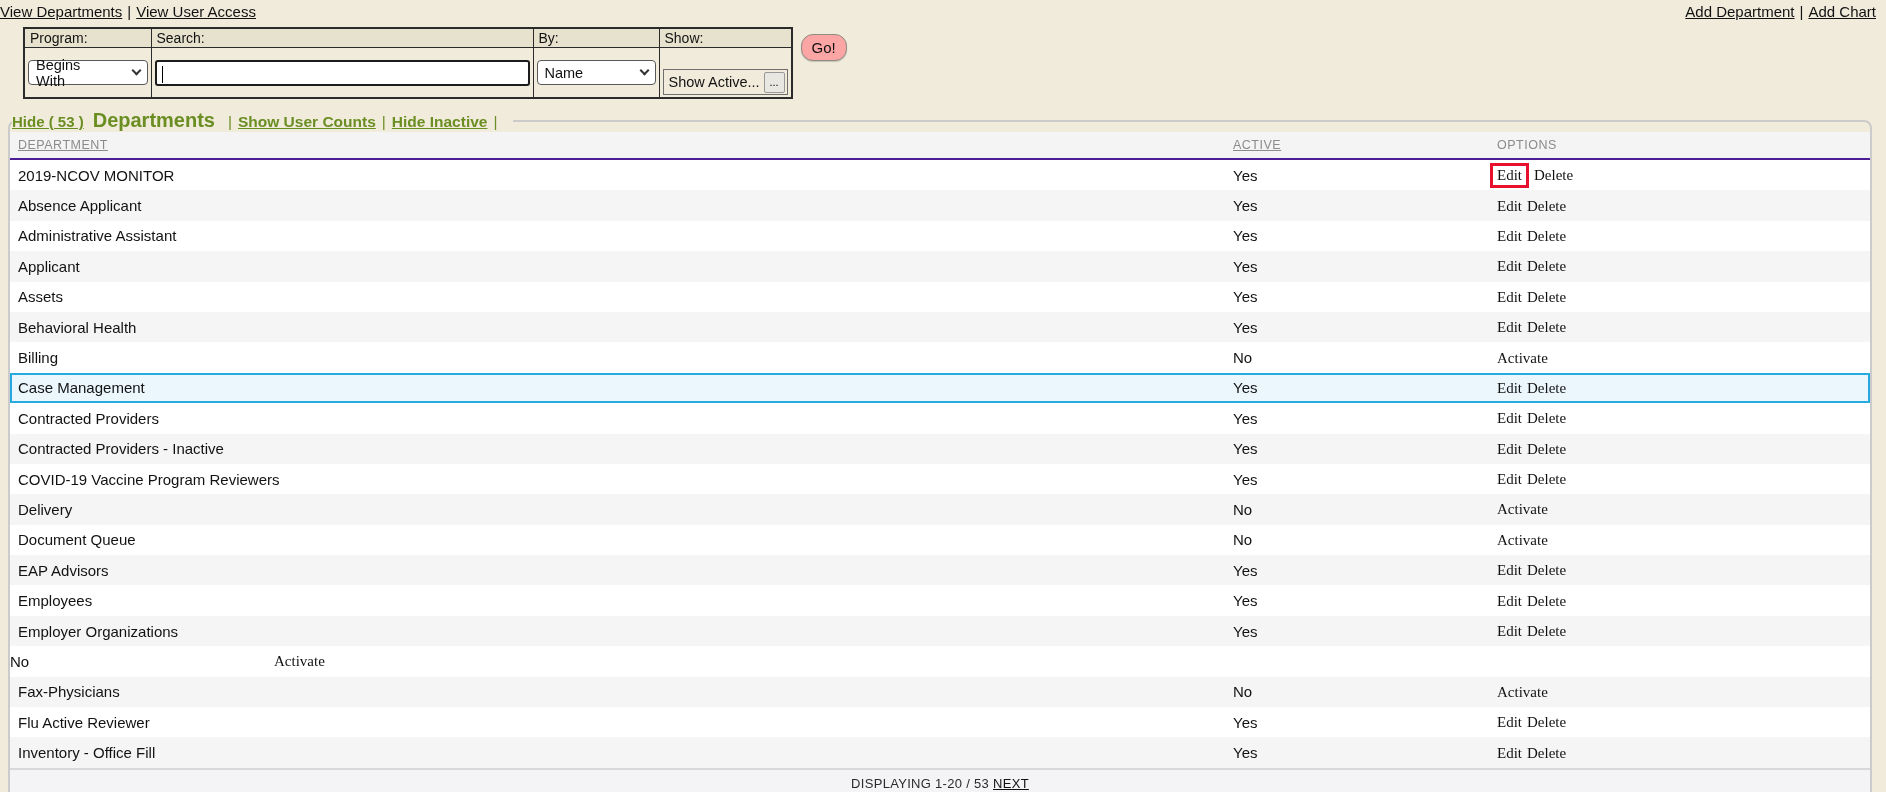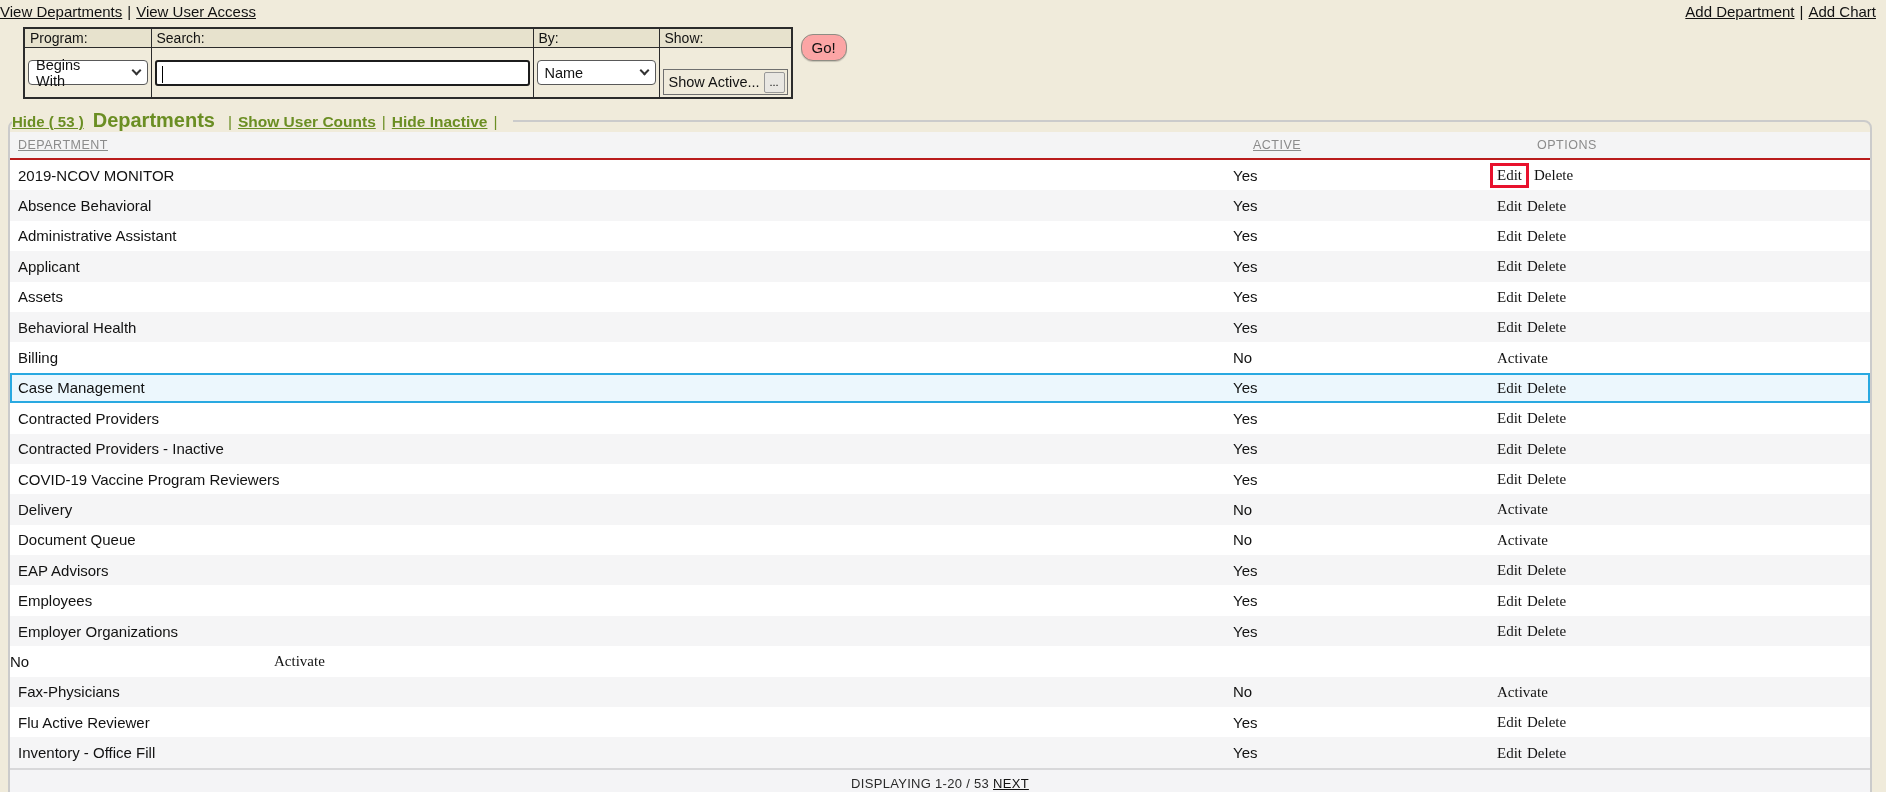--- a/index.html
+++ b/index.html
@@ -69,22 +69,22 @@
     display: inline-flex; align-items: baseline; white-space: nowrap;
   }
   .hide-link { color: #6b8e23; font-weight: bold; font-size: 15px; }
   .dept-title { color: #6b8e23; font-weight: bold; font-size: 20px; margin: 0 7px 0 9px; }
   .leg-link { color: #6b8e23; font-weight: bold; font-size: 15.5px; }
   .leg-sep { color: #6b8e23; font-size: 15.5px; margin: 0 6px; }
 
   
   .thead {
     display: flex; align-items: center; height: 28px;
-    background: #f4f4f5; border-bottom: 2px solid #b91c1c;
-    font-size: 12.5px; letter-spacing: .5px; color: #8b8b8b; gap: 20px;
+    background: #f4f4f5; border-bottom: 2px solid #4c1d95;
+    font-size: 12.5px; letter-spacing: .5px; color: #8b8b8b;
   }
   .thead a, .thead span.plain { color: #8b8b8b; }
   .thead span.plain { text-decoration: none; }
   .col-dept { width: 1223px; padding-left: 8px; }
   .col-active { width: 264px; }
   .col-options { flex: 1; }
 
   .tr { display: flex; align-items: center; height: 30.4px; font-size: 15px; background: #fff; }
   .tr:nth-child(even) { background: #f5f5f6; }
   .tr.highlighted { background: #ecf7fd !important; box-shadow: inset 0 0 0 2px #29a9e1; }
@@ -183,21 +183,21 @@
   </div>
 
   <div class="tbody">
   <div class="tr">
     <div class="col-dept">2019-NCOV MONITOR</div>
     <div class="col-active">Yes</div>
     <div class="col-options"><span class="opt-link annotated">Edit</span><span class="opt-link">Delete</span></div>
   </div>
 
   <div class="tr">
-    <div class="col-dept">Absence Behavioral</div>
+    <div class="col-dept">Absence Applicant</div>
     <div class="col-active">Yes</div>
     <div class="col-options"><span class="opt-link">Edit</span><span class="opt-link">Delete</span></div>
   </div>
 
   <div class="tr">
     <div class="col-dept">Administrative Assistant</div>
     <div class="col-active">Yes</div>
     <div class="col-options"><span class="opt-link">Edit</span><span class="opt-link">Delete</span></div>
   </div>
 

